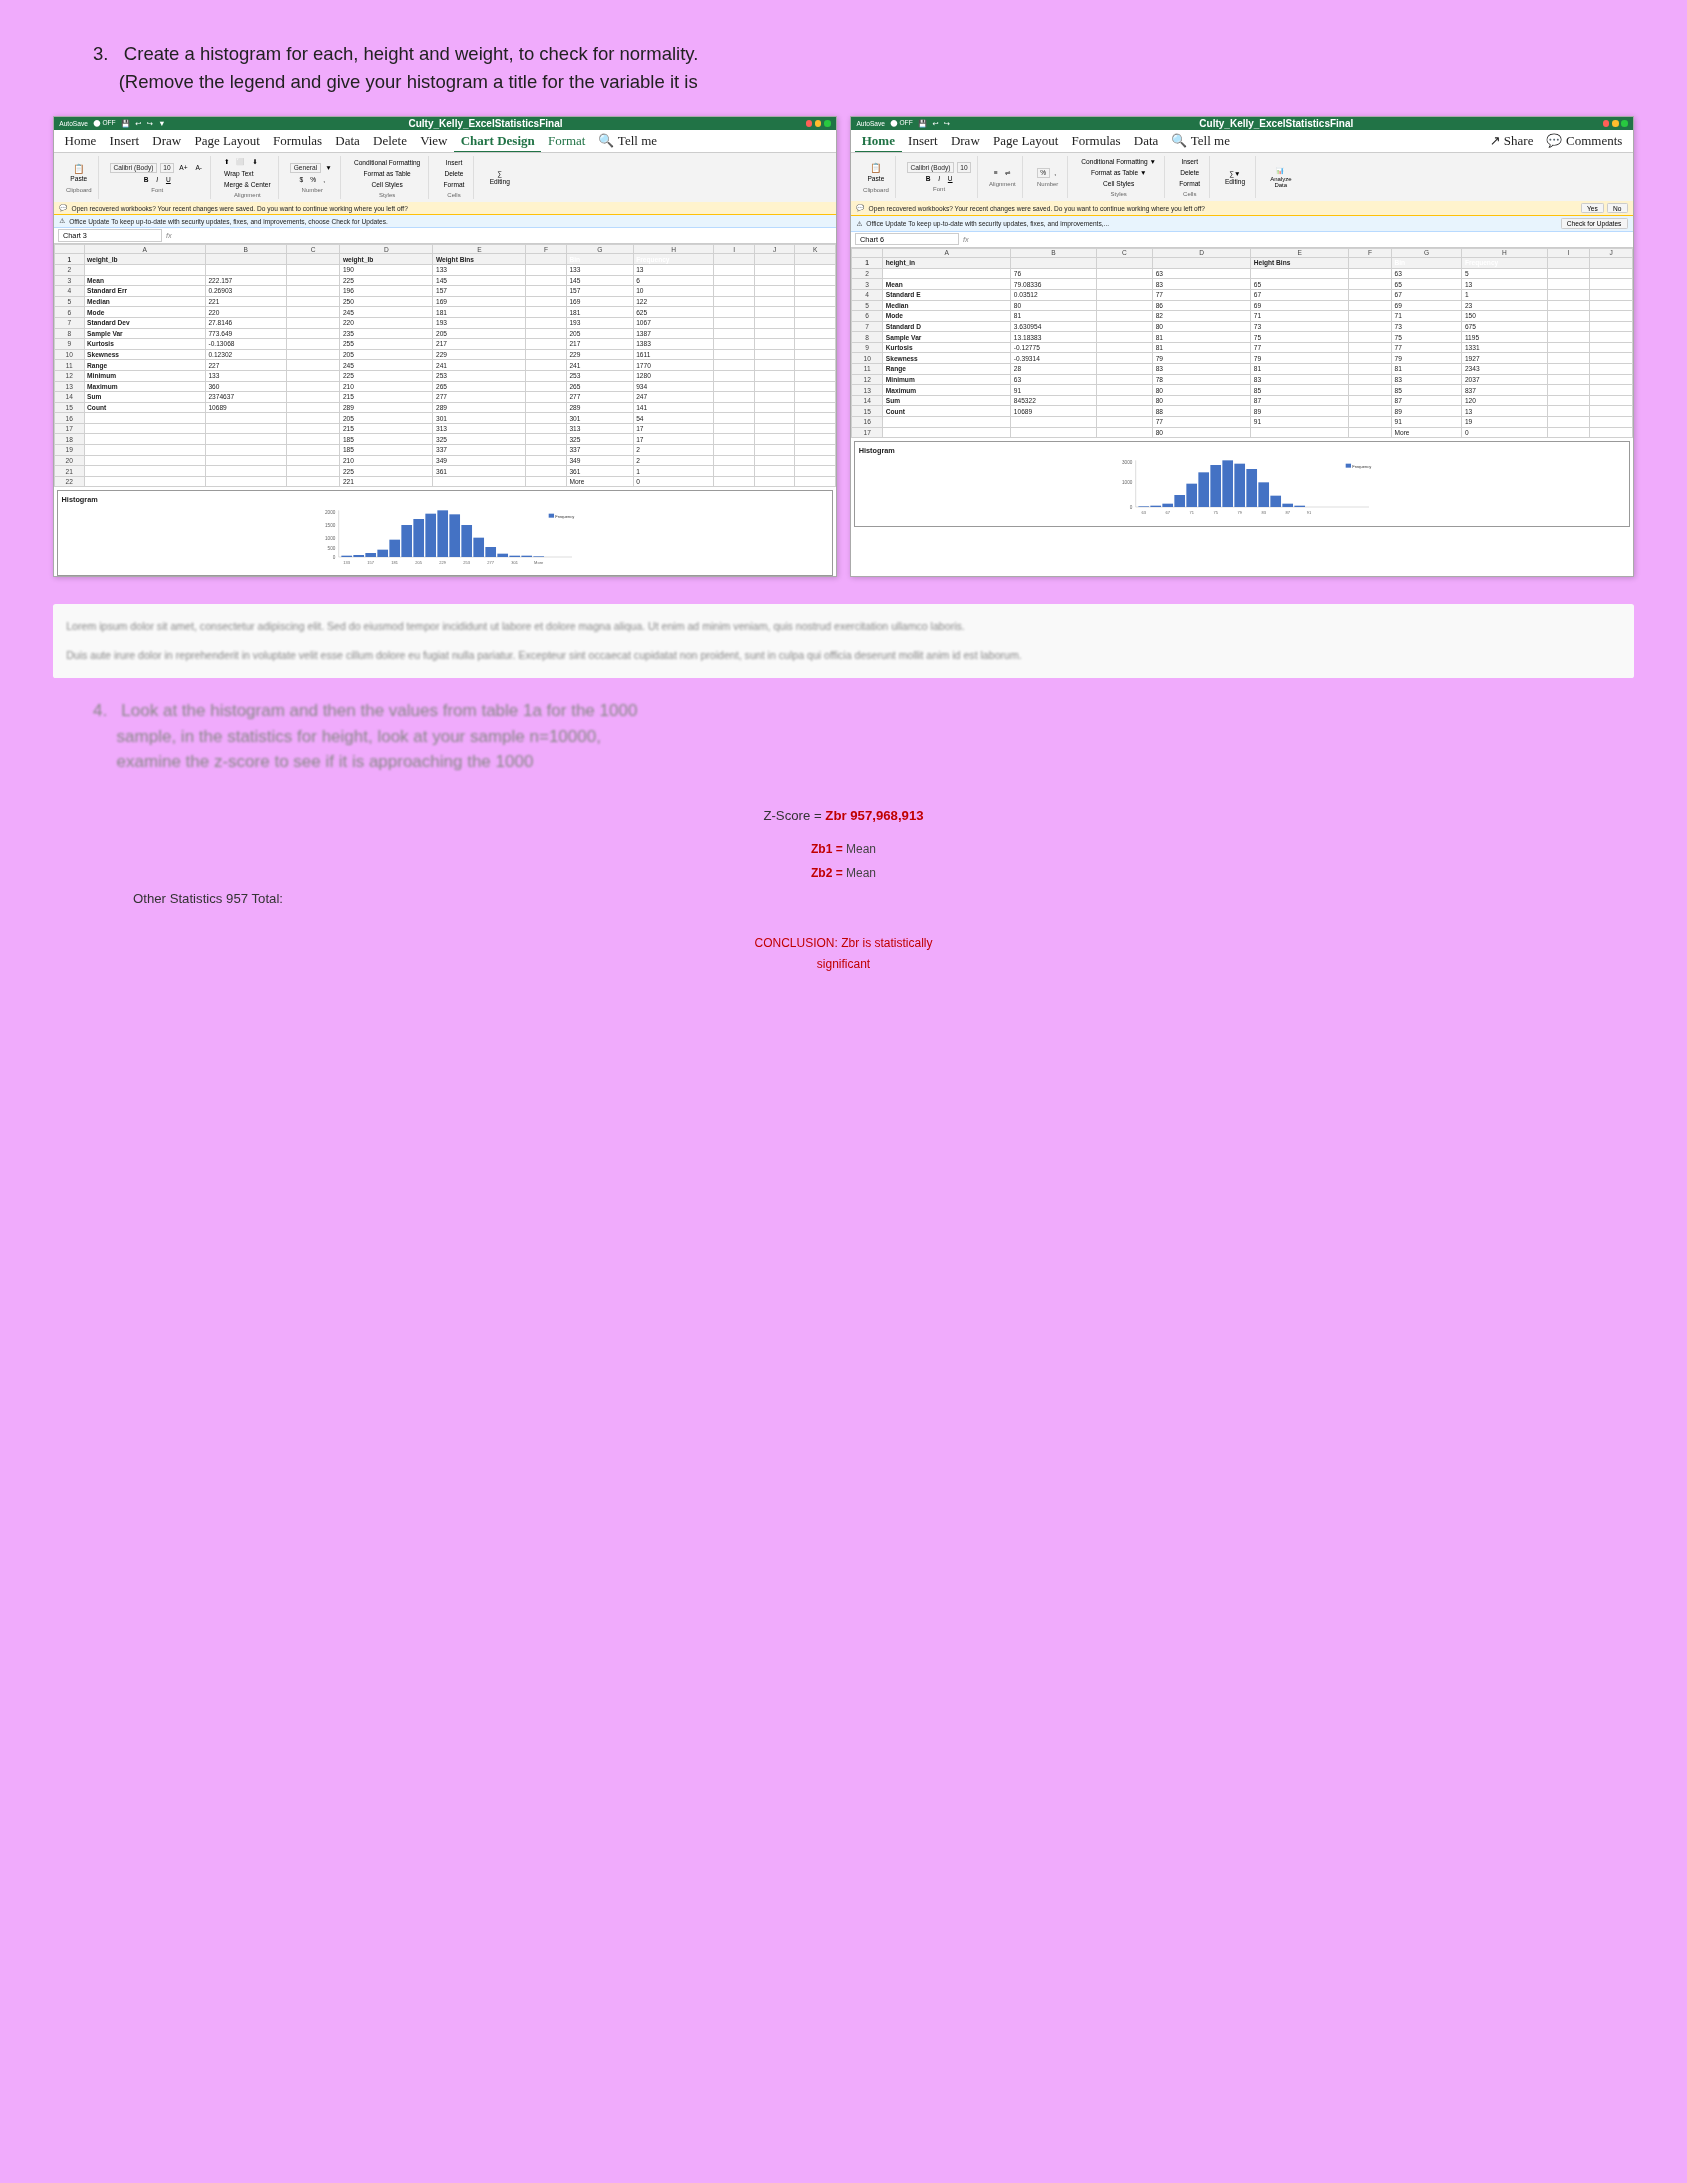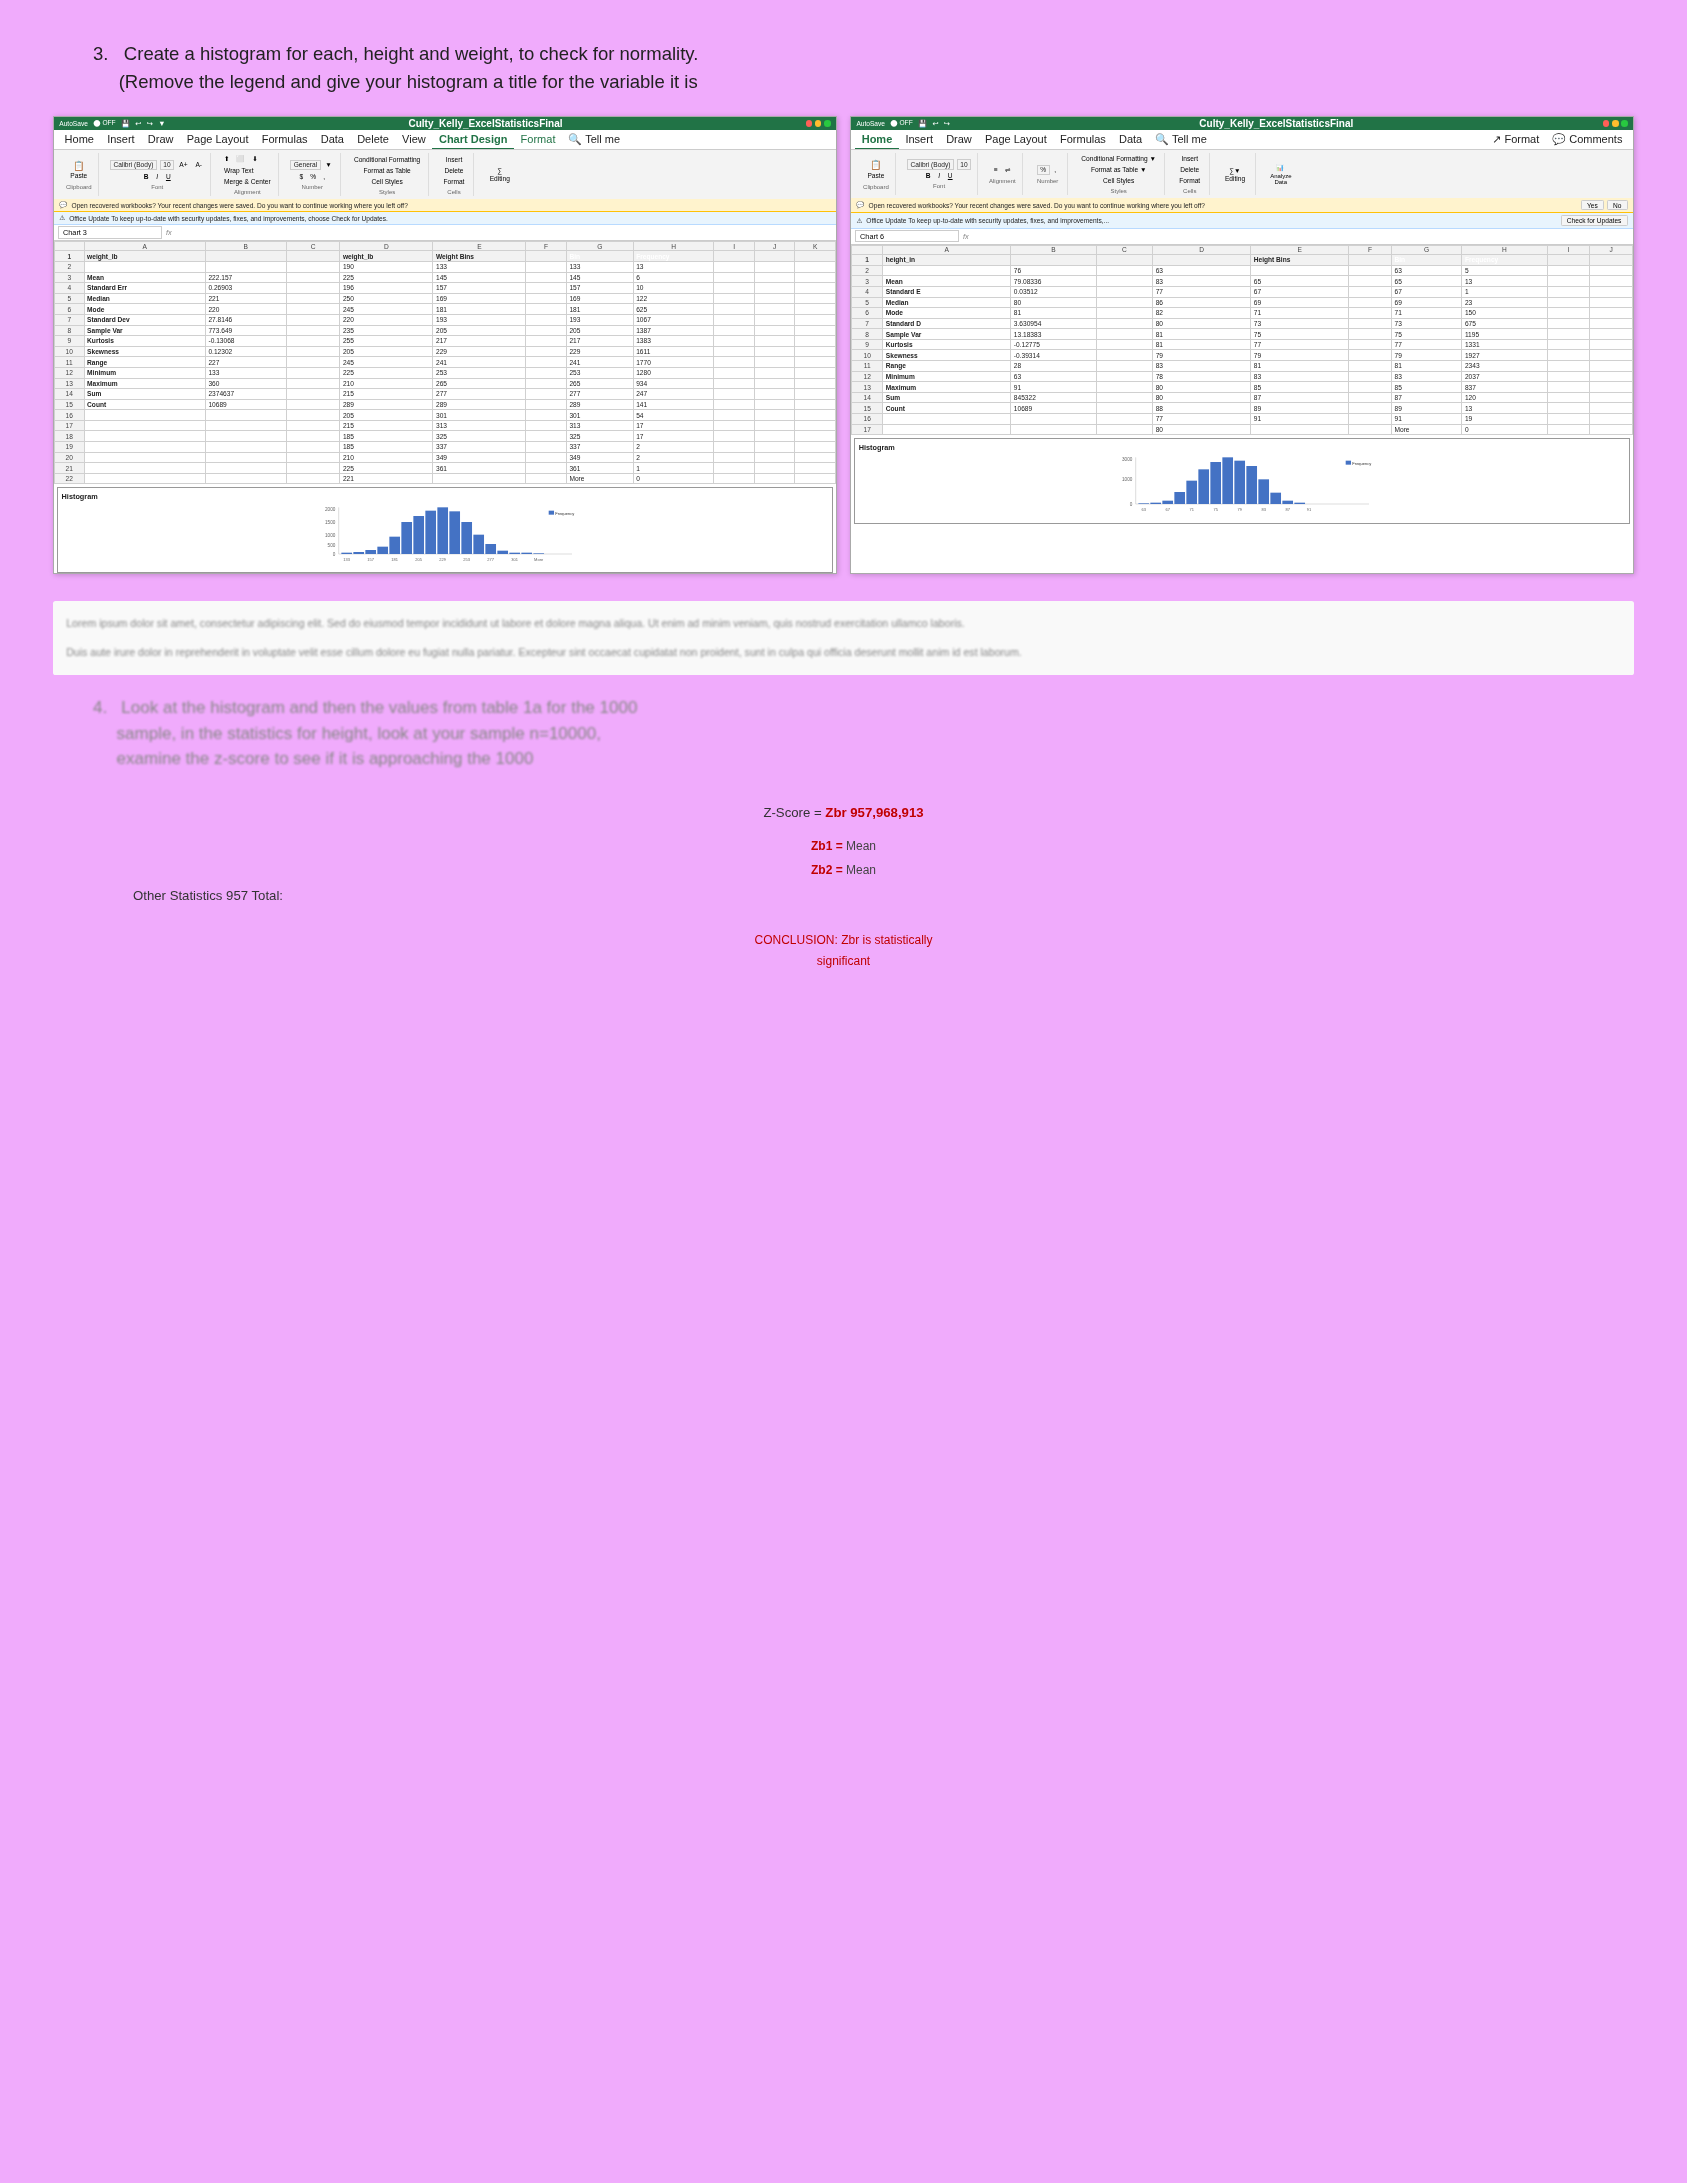--- a/index.html
+++ b/index.html
@@ -56,23 +56,24 @@
     .tb-yellow { background: #ffbd2e; }
     .tb-green { background: #28c940; }
     .ribbon-tabs {
       display: flex;
       background: #fff;
       border-bottom: 0.7px solid #ccc;
       padding: 0 4px;
     }
     .ribbon-tab {
       padding: 2.6px 6.6px;
-      font-size: 11px;
+      font-size: 13px;
       cursor: pointer;
       border-bottom: 1.3px solid transparent;
+      font-family: Liberation Serif, serif;
     }
     .ribbon-tab.active {
       color: #217346;
       border-bottom: 1.3px solid #217346;
       font-weight: 600;
     }
     .ribbon-tab.active-chart {
       color: #217346;
       border-bottom: 1.3px solid #217346;
       font-weight: 600;
@@ -857,21 +858,21 @@
       </div>
 
       <div class="ribbon-tabs">
         <div class="ribbon-tab active">Home</div>
         <div class="ribbon-tab">Insert</div>
         <div class="ribbon-tab">Draw</div>
         <div class="ribbon-tab">Page Layout</div>
         <div class="ribbon-tab">Formulas</div>
         <div class="ribbon-tab">Data</div>
         <div class="ribbon-tab">🔍 Tell me</div>
-        <div class="ribbon-tab" style="margin-left:auto;">↗ Format</div>
+        <div class="ribbon-tab" style="margin-left:auto;">↗ Share</div>
         <div class="ribbon-tab">💬 Comments</div>
       </div>
 
       <div class="ribbon-content">
         <div class="ribbon-group">
           <button class="ribbon-btn-large">
             <span class="ribbon-icon">📋</span>
             <span>Paste</span>
           </button>
           <span class="ribbon-group-label">Clipboard</span>

